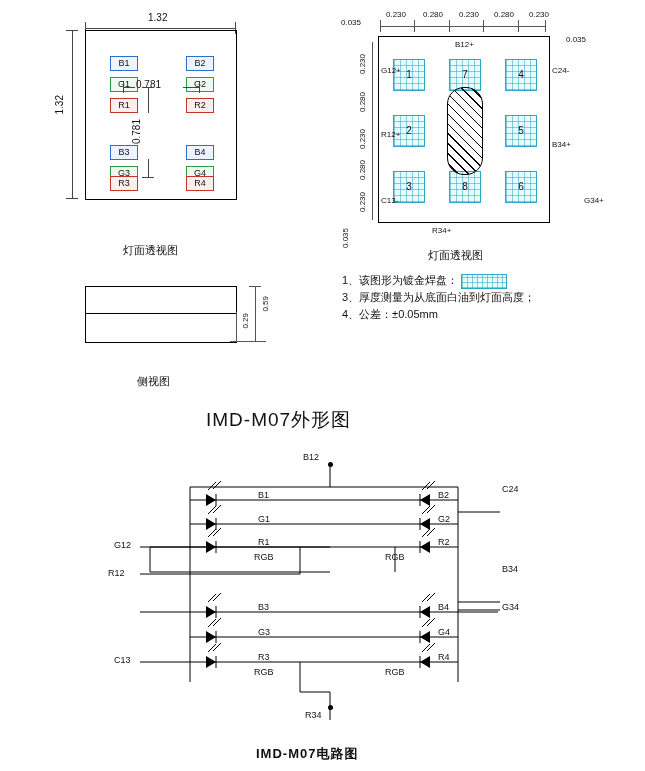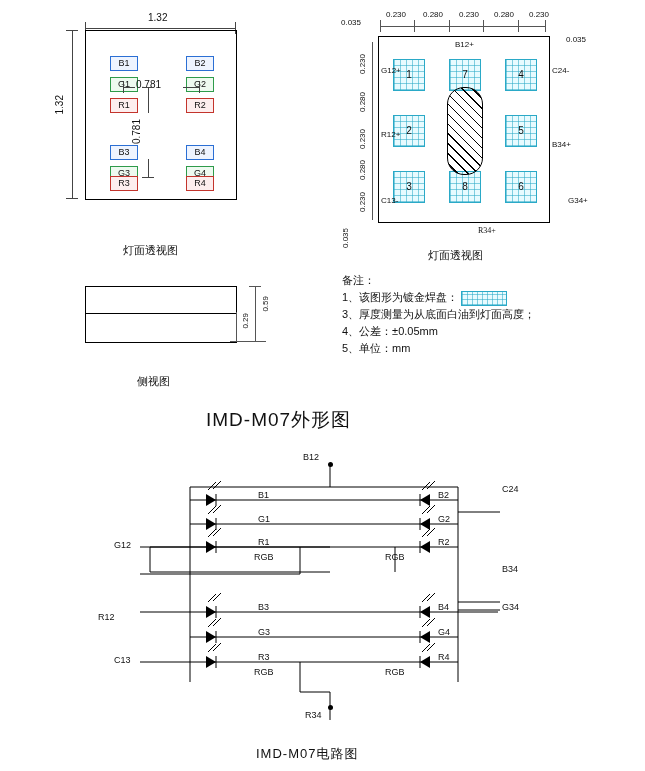--- a/index.html
+++ b/index.html
@@ -47,21 +47,21 @@
   .sw-gold{display:inline-block;width:44px;height:13px;border:1px solid #2aa9c7;vertical-align:middle;
     background:
       repeating-linear-gradient(0deg, rgba(42,169,199,.55) 0 1px, transparent 1px 5px),
       repeating-linear-gradient(90deg, rgba(42,169,199,.55) 0 1px, transparent 1px 5px),
       #e8fbff;}
   .sw-hatch{display:inline-block;width:44px;height:13px;border:1px solid #000;vertical-align:middle;
     background:repeating-linear-gradient(45deg,#000 0 1px,transparent 1px 6px);}
 
   .notes{font-size:11px;line-height:17px;color:#111;}
   .bigtitle{font-size:19px;letter-spacing:1px;color:#111;}
-  .circtitle{font-size:13px;font-weight:normal;letter-spacing:1px;color:#111;}
+  .circtitle{font-size:13px;font-weight:bold;letter-spacing:1px;color:#111;}
 
   
   #circuit{position:absolute;left:0;top:452px;width:645px;height:290px;}
   .lbl{position:absolute;font-size:9px;color:#111;text-align:right;}
   .node{position:absolute;width:5px;height:5px;border-radius:50%;background:#000;}
 </style>
 </head>
 <body>
 
 <div class="abs dim" style="left:148px;top:12px;">1.32</div>
@@ -138,49 +138,47 @@
   <div class="goldpad" style="left:126px;top:78px;">5</div>
 
   <div class="goldpad" style="left:14px;top:134px;">3</div>
   <div class="goldpad" style="left:70px;top:134px;">8</div>
   <div class="goldpad" style="left:126px;top:134px;">6</div>
 
   <div class="center-slot"></div>
 </div>
 
 <div class="abs tiny" style="left:455px;top:40px;">B12+</div>
-<div class="abs tiny" style="left:478px;top:226px;font-family:Liberation Serif, serif;">R34+</div>
+<div class="abs tiny" style="left:432px;top:226px;">R34+</div>
 <div class="abs tiny" style="left:381px;top:66px;">G12+</div>
 <div class="abs tiny" style="left:381px;top:130px;">R12+</div>
 <div class="abs tiny" style="left:381px;top:196px;">C13-</div>
 <div class="abs tiny" style="left:552px;top:66px;">C24-</div>
 <div class="abs tiny" style="left:552px;top:140px;text-align:right;">B34+</div>
-<div class="abs tiny" style="left:568px;top:196px;">G34+</div>
+<div class="abs tiny" style="left:584px;top:196px;">G34+</div>
 <div class="abs ttl" style="left:428px;top:248px;">灯面透视图</div>
 
 <div class="abs" id="sideview">
   <div class="mid"></div>
 </div>
 <div class="abs tiny vert" style="left:261px;top:296px;">0.59</div>
 <div class="abs tiny vert" style="left:241px;top:313px;">0.29</div>
 <div class="vl" style="left:255px;top:286px;height:55px;background:#555;"></div>
 <div class="vl" style="left:236px;top:312px;height:29px;background:#555;"></div>
 <div class="hl" style="left:249px;top:286px;width:12px;background:#555;"></div>
 <div class="hl" style="left:230px;top:341px;width:36px;background:#555;"></div>
 <div class="abs ttl" style="left:137px;top:374px;">侧视图</div>
 
 <div class="abs notes" style="left:342px;top:272px;width:295px;">
-  <div>备注：</div>
   <div>
     <span>1、该图形为镀金焊盘：</span>
     <span class="sw-gold"></span>
   </div>
   <div>3、厚度测量为从底面白油到灯面高度；</div>
   <div>4、公差：±0.05mm</div>
-  <div>5、单位：mm</div>
 </div>
 
 <div class="abs bigtitle" style="left:206px;top:407px;">IMD-M07外形图</div>
 
 <div id="circuit">
   <svg width="645" height="290" viewBox="0 0 645 290">
     <g stroke="#000" stroke-width="1" fill="none">
 
       <line x1="190" y1="35" x2="190" y2="230"></line>
 
@@ -295,21 +293,21 @@
   <div class="lbl" style="left:258px;top:200px;">R3</div>
 
   <div class="lbl" style="left:438px;top:38px;">B2</div>
   <div class="lbl" style="left:438px;top:62px;">G2</div>
   <div class="lbl" style="left:438px;top:85px;">R2</div>
   <div class="lbl" style="left:438px;top:150px;">B4</div>
   <div class="lbl" style="left:438px;top:175px;">G4</div>
   <div class="lbl" style="left:438px;top:200px;">R4</div>
 
   <div class="lbl" style="left:114px;top:88px;">G12</div>
-  <div class="lbl" style="left:98px;top:116px;margin-top:44px;">R12</div>
+  <div class="lbl" style="left:108px;top:116px;">R12</div>
   <div class="lbl" style="left:114px;top:203px;">C13</div>
 
   <div class="lbl" style="left:502px;top:32px;">C24</div>
   <div class="lbl" style="left:502px;top:112px;">B34</div>
   <div class="lbl" style="left:502px;top:150px;">G34</div>
 
   <div class="lbl" style="left:254px;top:100px;">RGB</div>
   <div class="lbl" style="left:385px;top:100px;">RGB</div>
   <div class="lbl" style="left:254px;top:215px;">RGB</div>
   <div class="lbl" style="left:385px;top:215px;">RGB</div>

